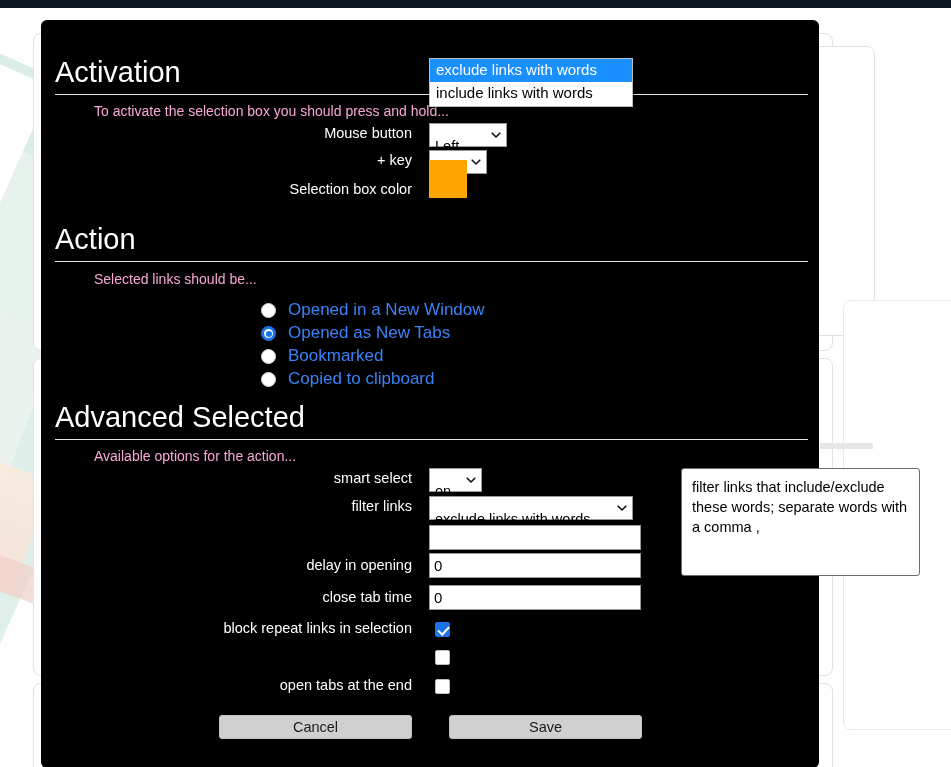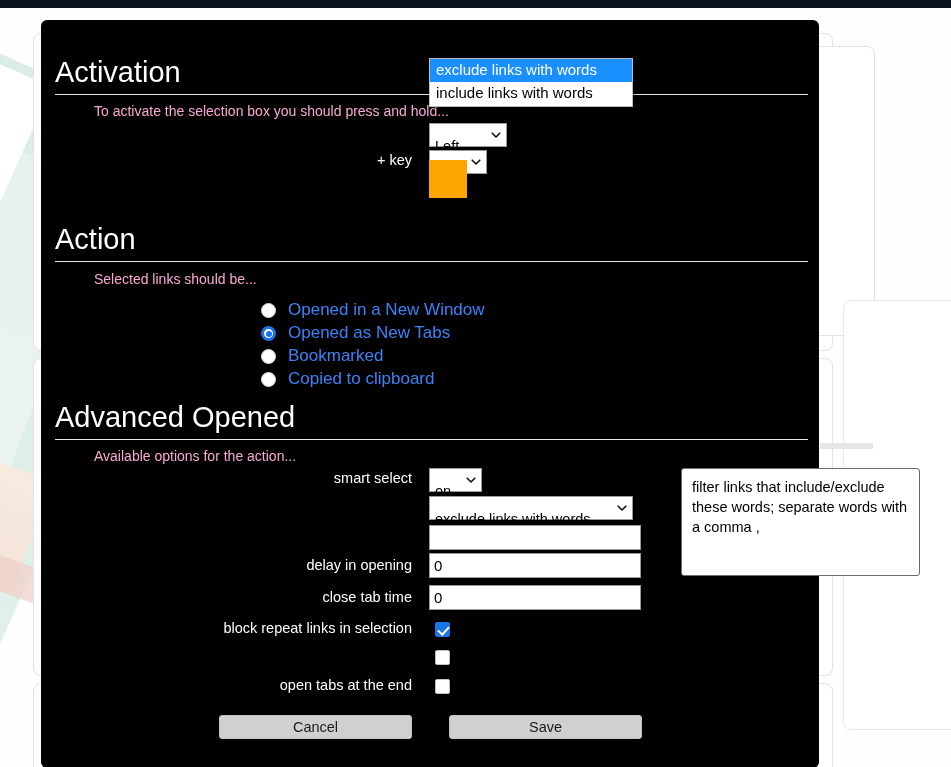--- a/index.html
+++ b/index.html
@@ -206,39 +206,41 @@
 
   <div class="bg-footer-text">a  line of faint page text behind the dialog  continues across the bottom of the window</div>
 </div>
 
 <div id="options-dialog">
 
   <div class="section-title" style="top:38px;">Activation</div>
   <div class="section-rule" style="top:74px;"></div>
   <div class="section-sub" style="top:83px;">To activate the selection box you should press and hold...</div>
 
+  <div class="row-label" style="top:105px;">Mouse button</div>
   <div class="sel" id="mouse-button-select" style="left:388px; top:103px; width:78px;">
     <span>Left</span>
     <span class="chev">
       <svg viewBox="0 0 10 10" width="10" height="10">
           <path d="M1.2 3.2 L5 7 L8.8 3.2" fill="none" stroke="#111" stroke-width="1.6" stroke-linecap="round" stroke-linejoin="round"></path>
         </svg>
     </span>
   </div>
 
   <div class="row-label" style="top:132px;">+ key</div>
   <div class="sel" id="key-select" style="left:388px; top:130px; width:58px;">
     <span>z</span>
     <span class="chev">
       <svg viewBox="0 0 10 10" width="10" height="10">
           <path d="M1.2 3.2 L5 7 L8.8 3.2" fill="none" stroke="#111" stroke-width="1.6" stroke-linecap="round" stroke-linejoin="round"></path>
         </svg>
     </span>
   </div>
 
+  <div class="row-label" style="top:161px;">Selection box color</div>
   <div class="color-swatch" style="left:388px; top:140px;" id="selection-box-color-swatch"></div>
 
   <div class="section-title" style="top:205px;">Action</div>
   <div class="section-rule" style="top:241px;"></div>
   <div class="section-sub" style="top:251px;">Selected links should be...</div>
 
   <div class="radio-row" style="top:280px;">
     <span class="radio"></span>
     <span class="radio-label">Opened in a New Window</span>
   </div>
@@ -248,34 +250,35 @@
   </div>
   <div class="radio-row" style="top:326px;">
     <span class="radio"></span>
     <span class="radio-label">Bookmarked</span>
   </div>
   <div class="radio-row" style="top:349px;">
     <span class="radio"></span>
     <span class="radio-label">Copied to clipboard</span>
   </div>
 
-  <div class="section-title" style="top:383px;">Advanced Opened</div>
+  <div class="section-title" style="top:383px;">Advanced Selected</div>
   <div class="section-rule" style="top:419px;"></div>
   <div class="section-sub" style="top:428px;">Available options for the action...</div>
 
   <div class="row-label" style="top:450px;">smart select</div>
   <div class="sel" id="smart-select-select" style="left:388px; top:448px; width:53px;">
     <span>on</span>
     <span class="chev">
       <svg viewBox="0 0 10 10" width="10" height="10">
           <path d="M1.2 3.2 L5 7 L8.8 3.2" fill="none" stroke="#111" stroke-width="1.6" stroke-linecap="round" stroke-linejoin="round"></path>
         </svg>
     </span>
   </div>
 
+  <div class="row-label" style="top:478px;">filter links</div>
   <div class="sel" id="filter-links-select" style="left:388px; top:476px; width:204px;">
     <span>exclude links with words</span>
     <span class="chev">
       <svg viewBox="0 0 10 10" width="10" height="10">
           <path d="M1.2 3.2 L5 7 L8.8 3.2" fill="none" stroke="#111" stroke-width="1.6" stroke-linecap="round" stroke-linejoin="round"></path>
         </svg>
     </span>
   </div>
 
   <input class="txt-input" id="filter-words-input" style="left: 388px; top: 505px;" value="">

